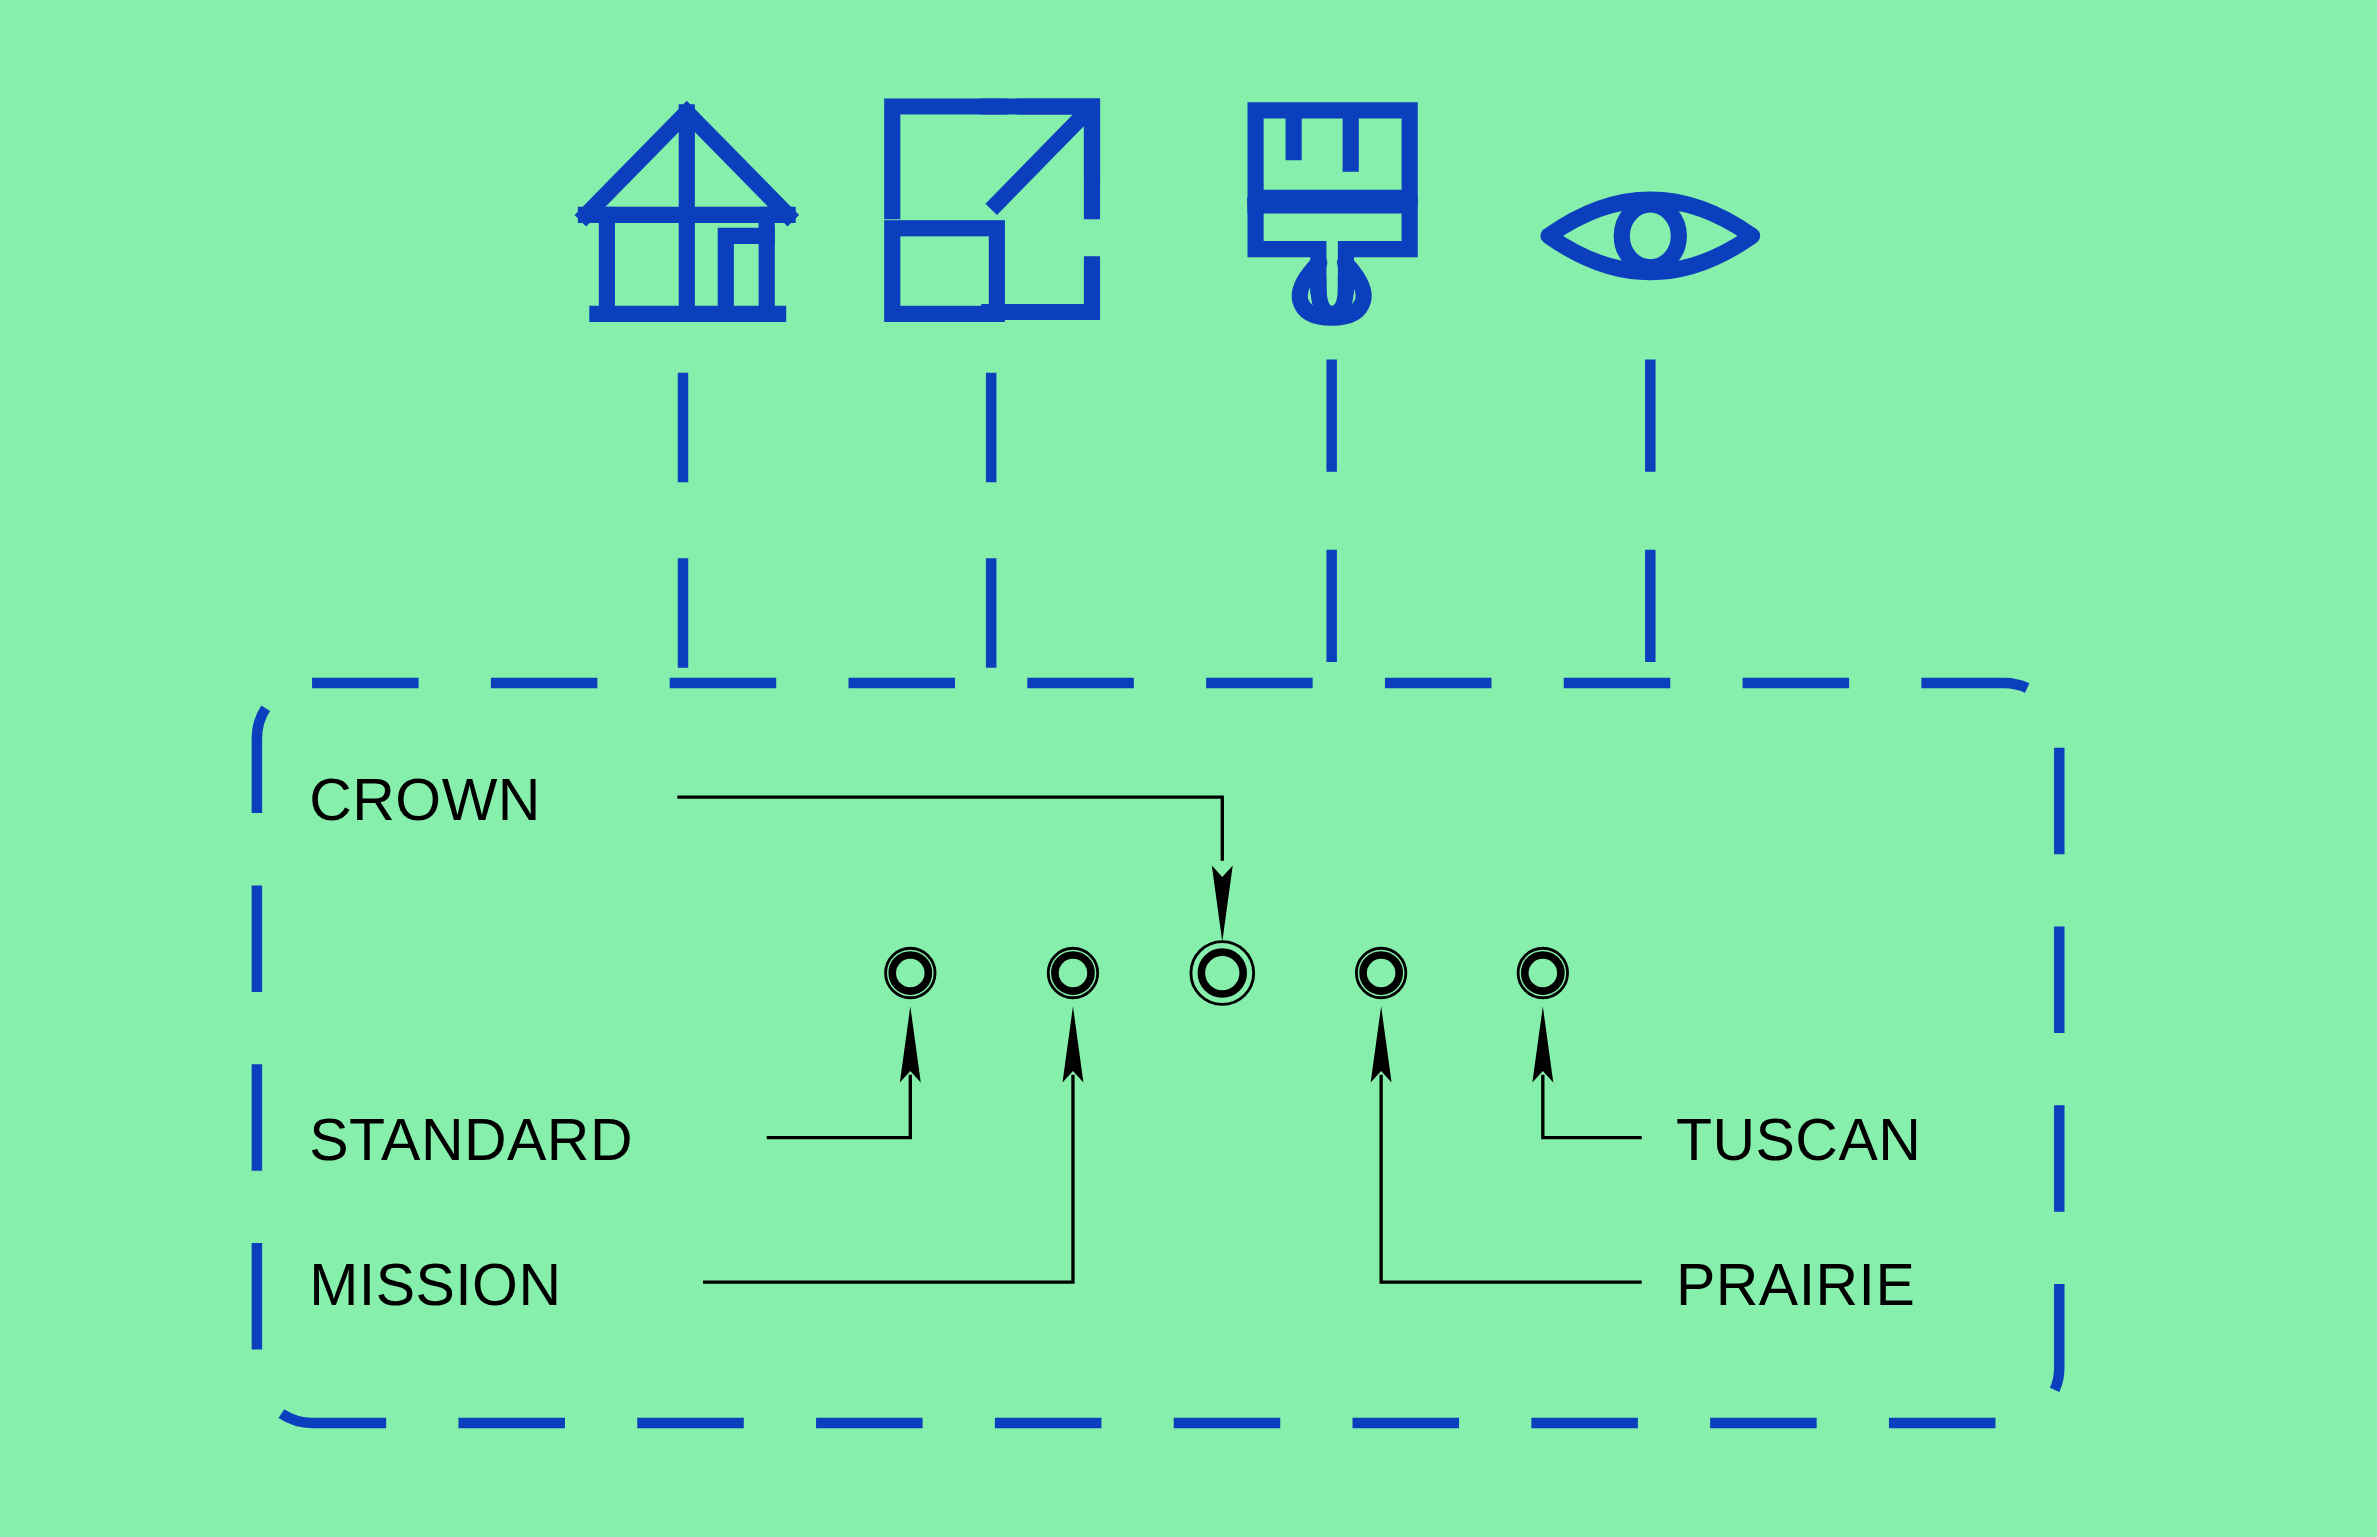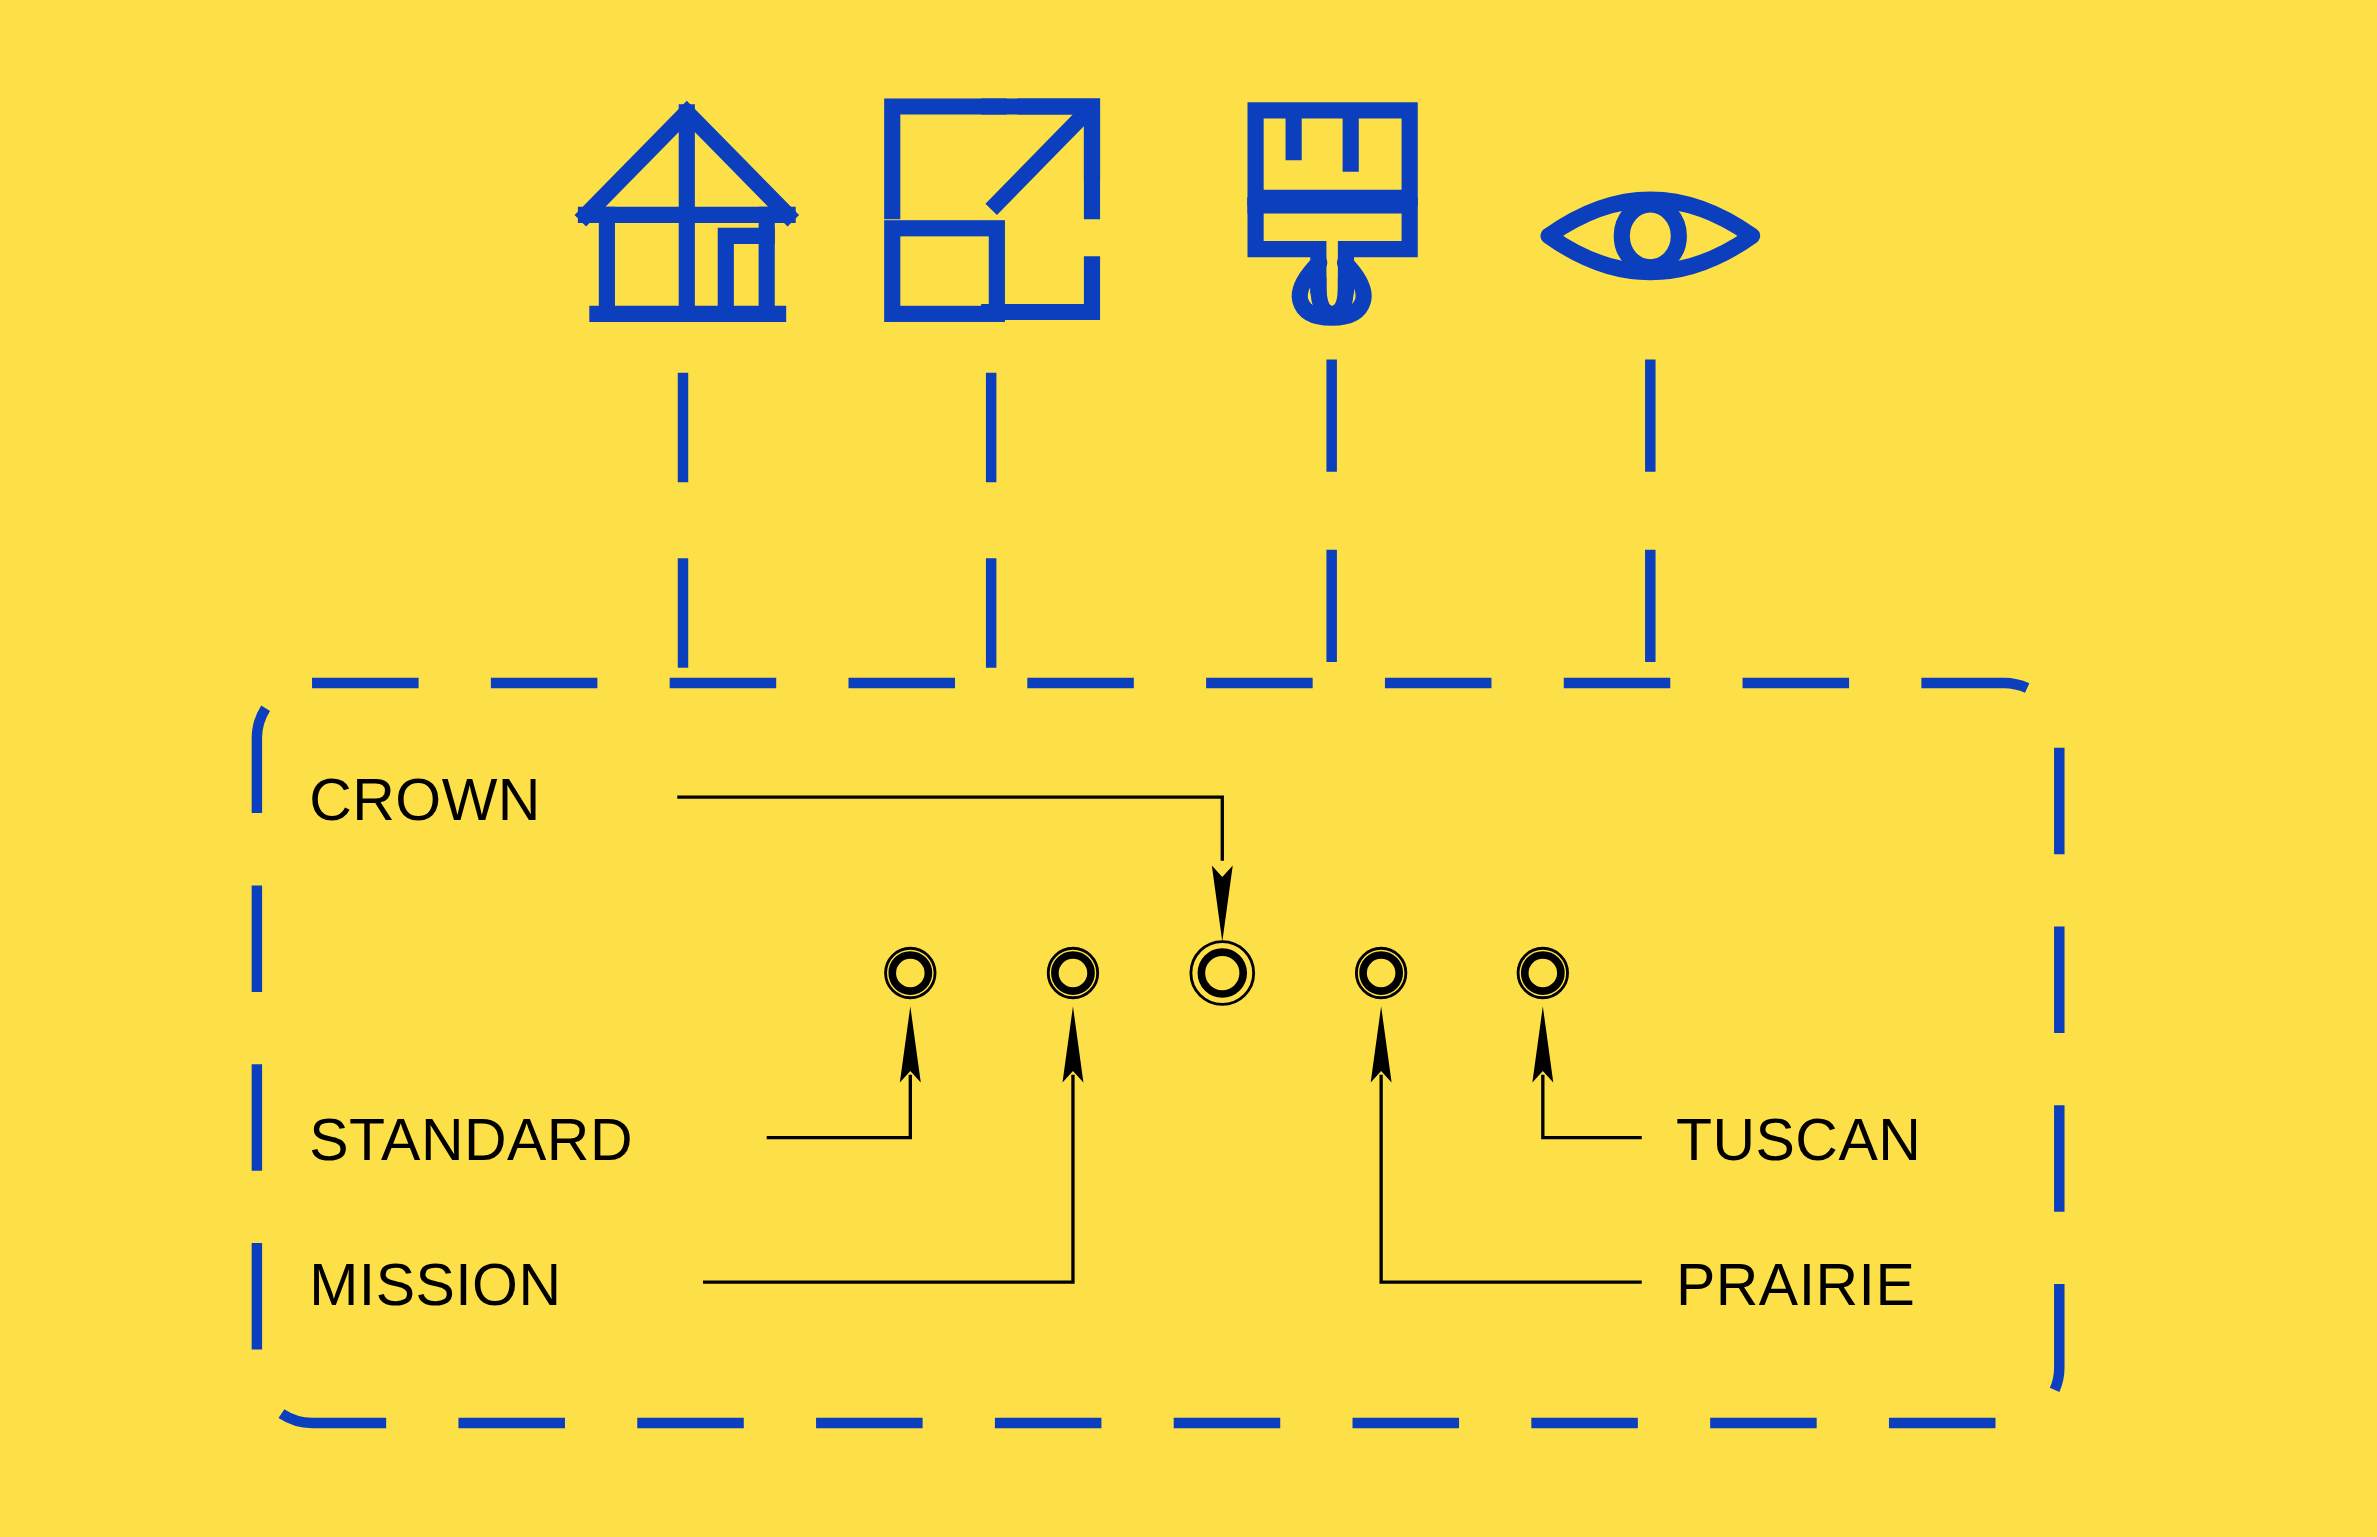--- a/index.html
+++ b/index.html
@@ -4,21 +4,21 @@
 <style>
   html, body {
     margin: 0;
     padding: 0;
     background: #ffffff;
   }
   #stage {
     position: relative;
     width: 2378px;
     height: 1538px;
-    background: #fde047;
+    background: #86efac;
     overflow: hidden;
     font-family: "Liberation Sans", sans-serif;
   }
   #diagram-svg {
     position: absolute;
     left: 0;
     top: 0;
     width: 2378px;
     height: 1538px;
     display: block;

